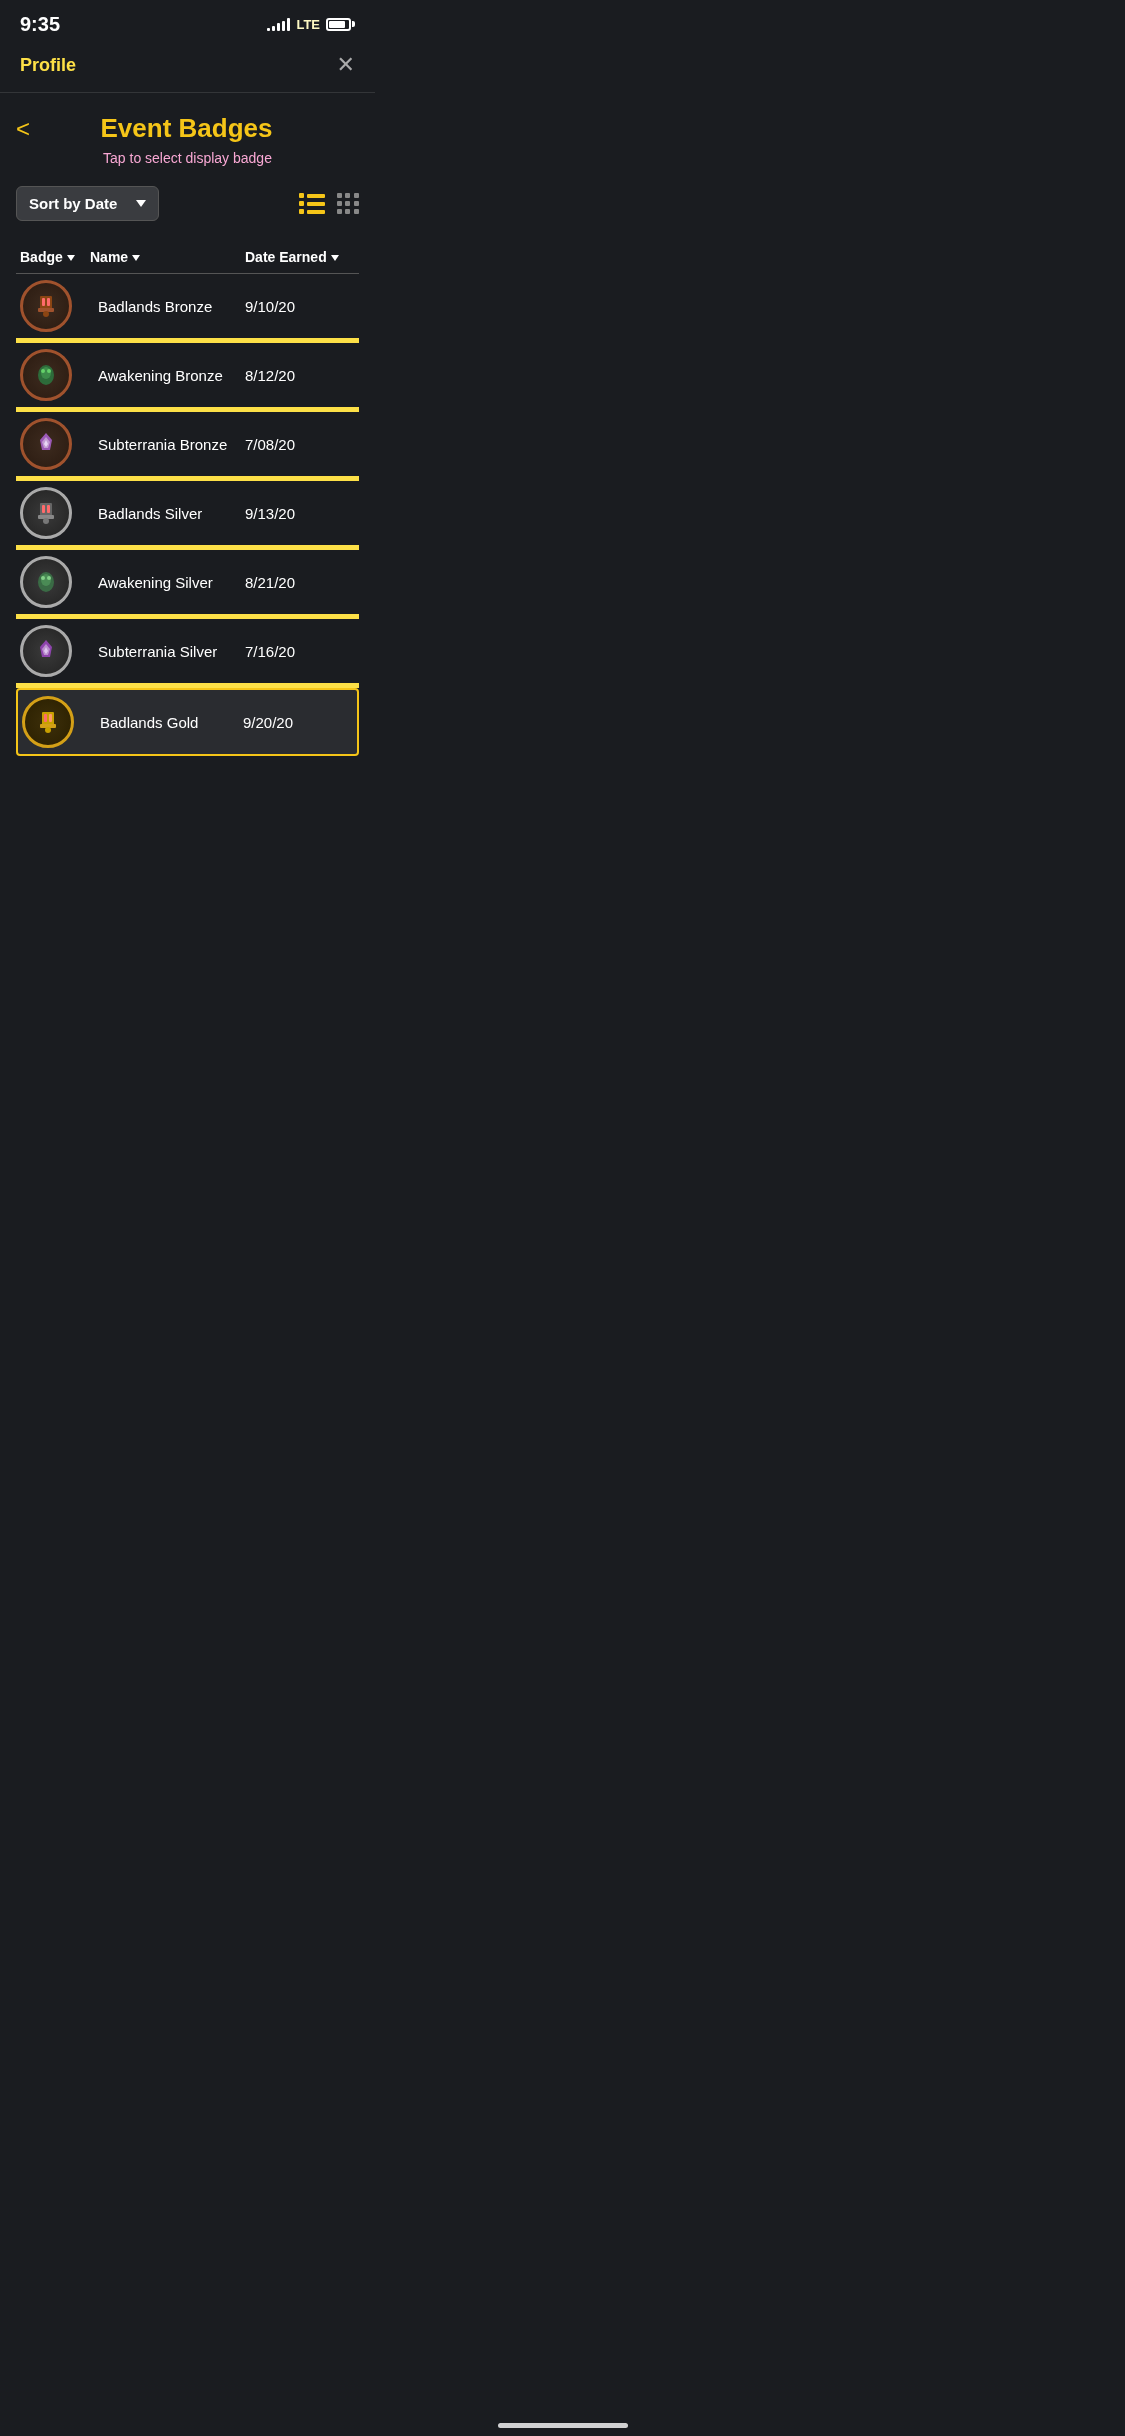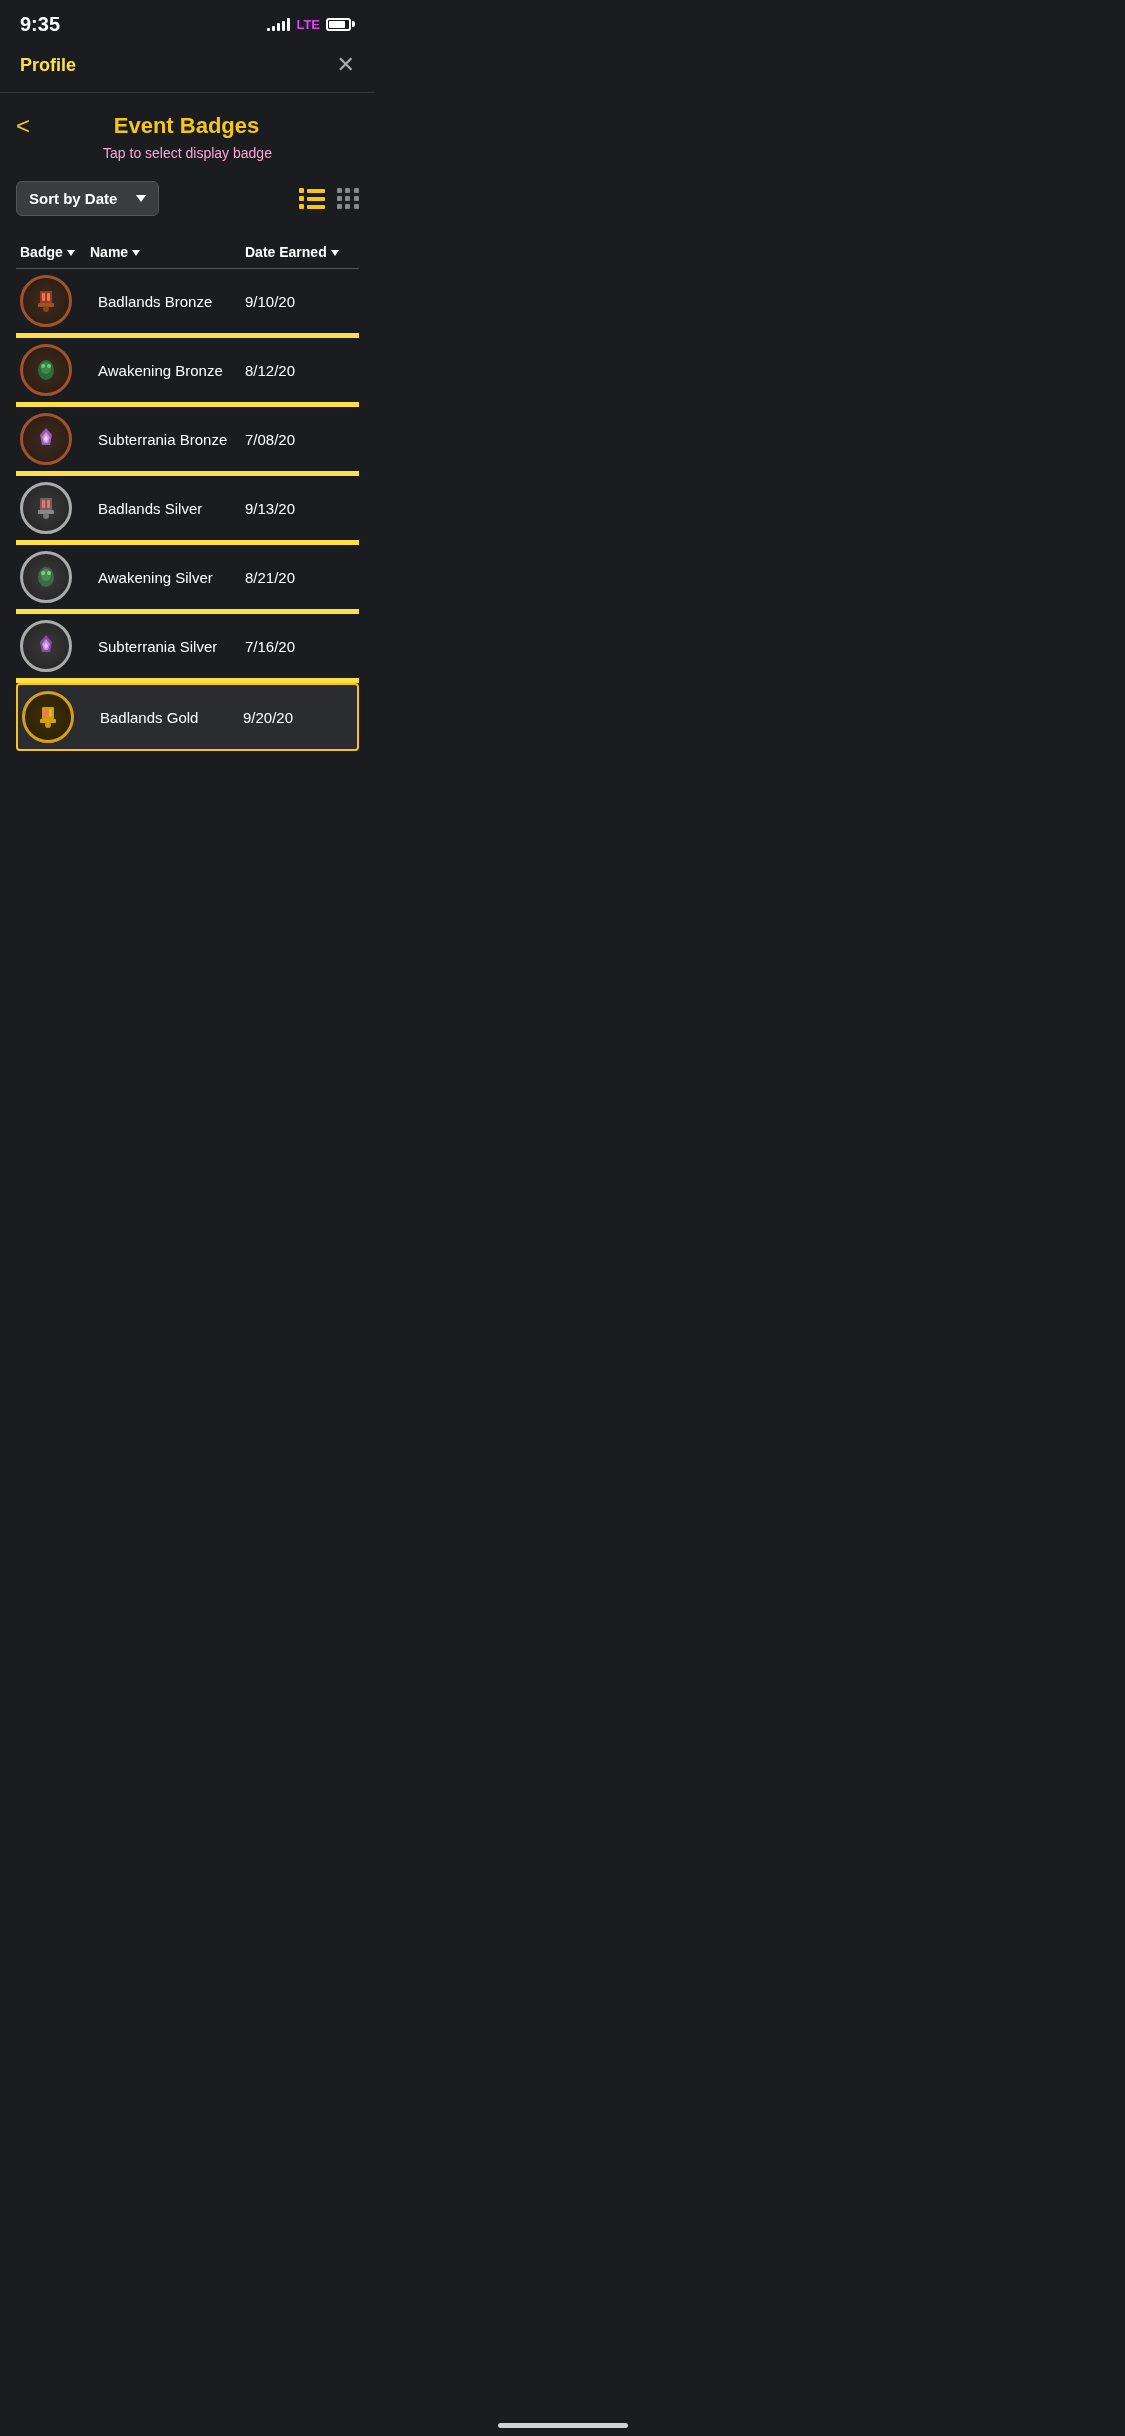--- a/index.html
+++ b/index.html
@@ -45,21 +45,21 @@
 
     .signal-bar {
       background: #ffffff;
       width: 3px;
       border-radius: 1px;
     }
 
     .lte-text {
       font-size: 13px;
       font-weight: 600;
-      color: #d946ef;
+      color: #fef9c3;
     }
 
     .battery-icon {
       display: flex;
       align-items: center;
     }
 
     .battery-body {
       width: 25px;
       height: 13px;
@@ -134,21 +134,21 @@
       font-size: 24px;
       color: #f5c518;
       cursor: pointer;
       background: none;
       border: none;
       line-height: 1;
       padding-right: 8px;
     }
 
     .sub-title {
-      font-size: 22px;
+      font-size: 26px;
       font-weight: 800;
       color: #f5c518;
       flex: 1;
       text-align: center;
       padding-right: 24px;
     }
 
     .sub-desc {
       text-align: center;
       font-size: 14px;

